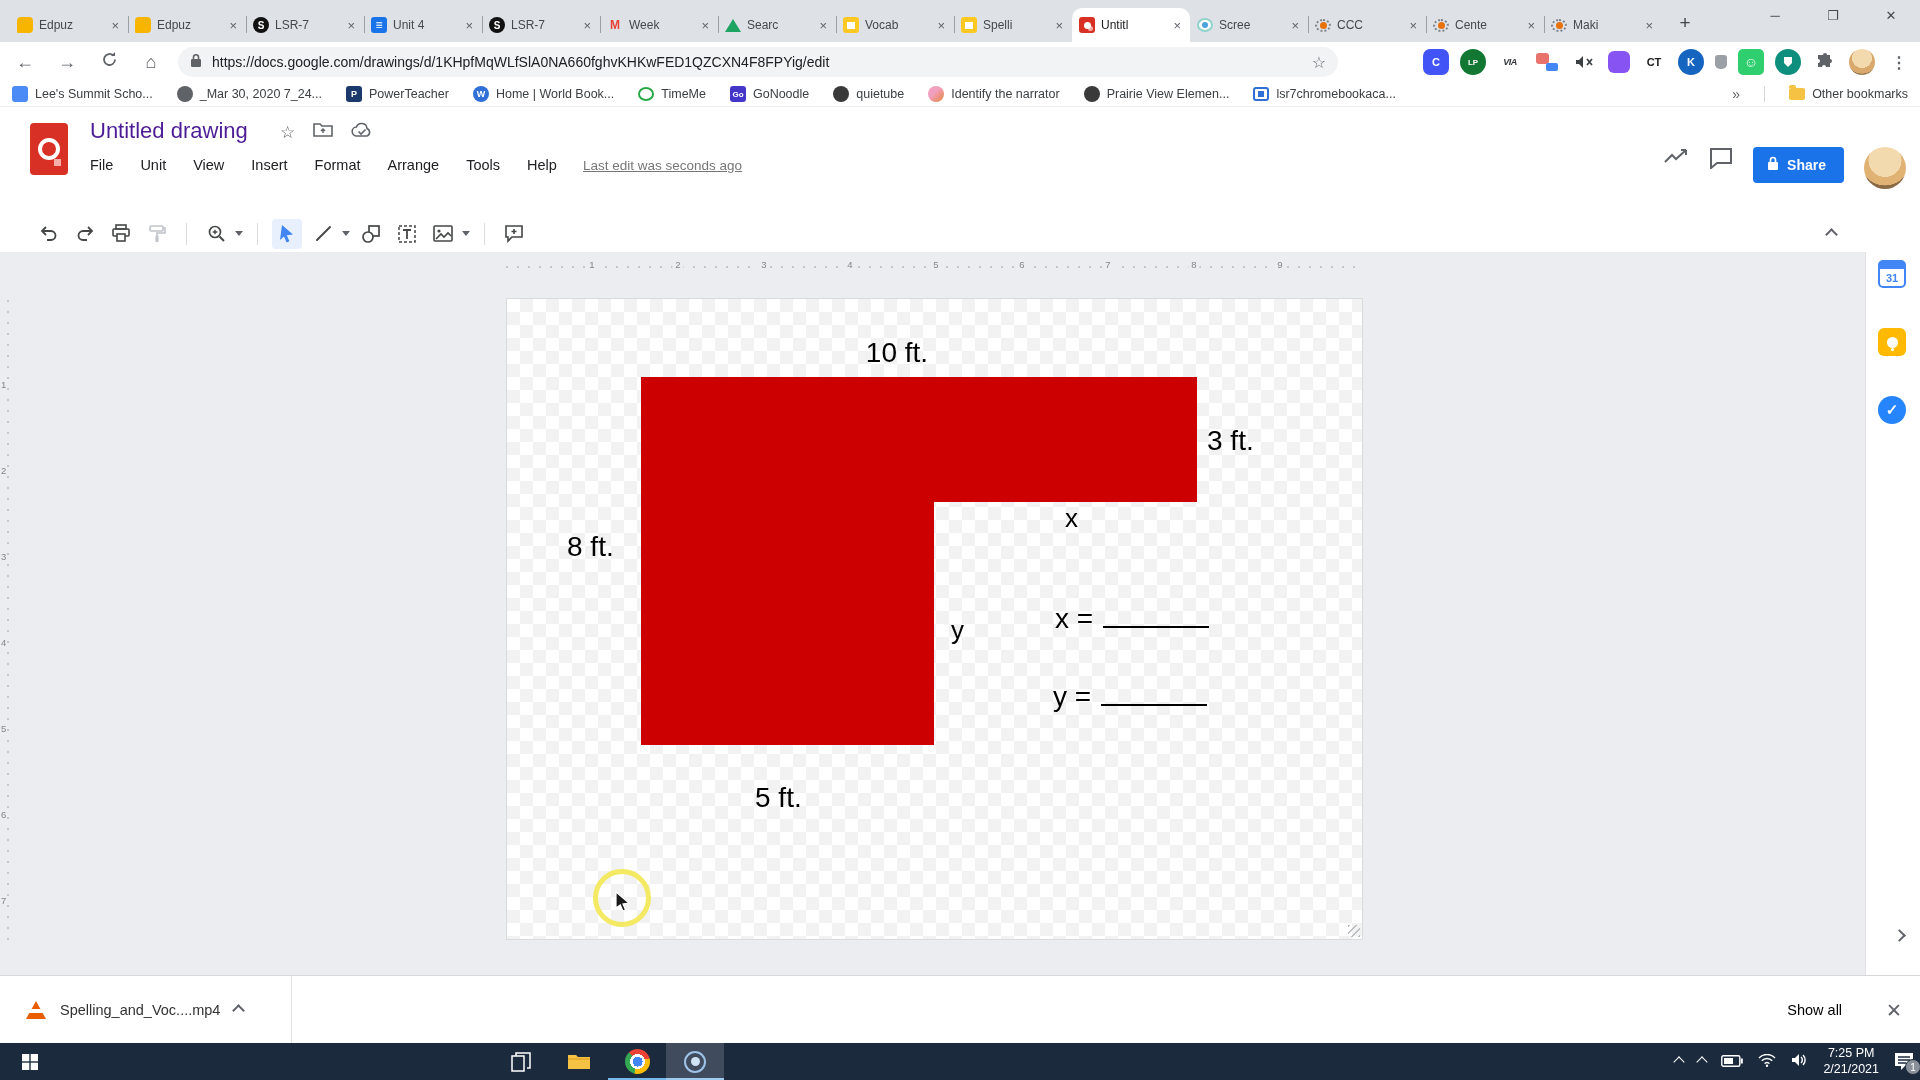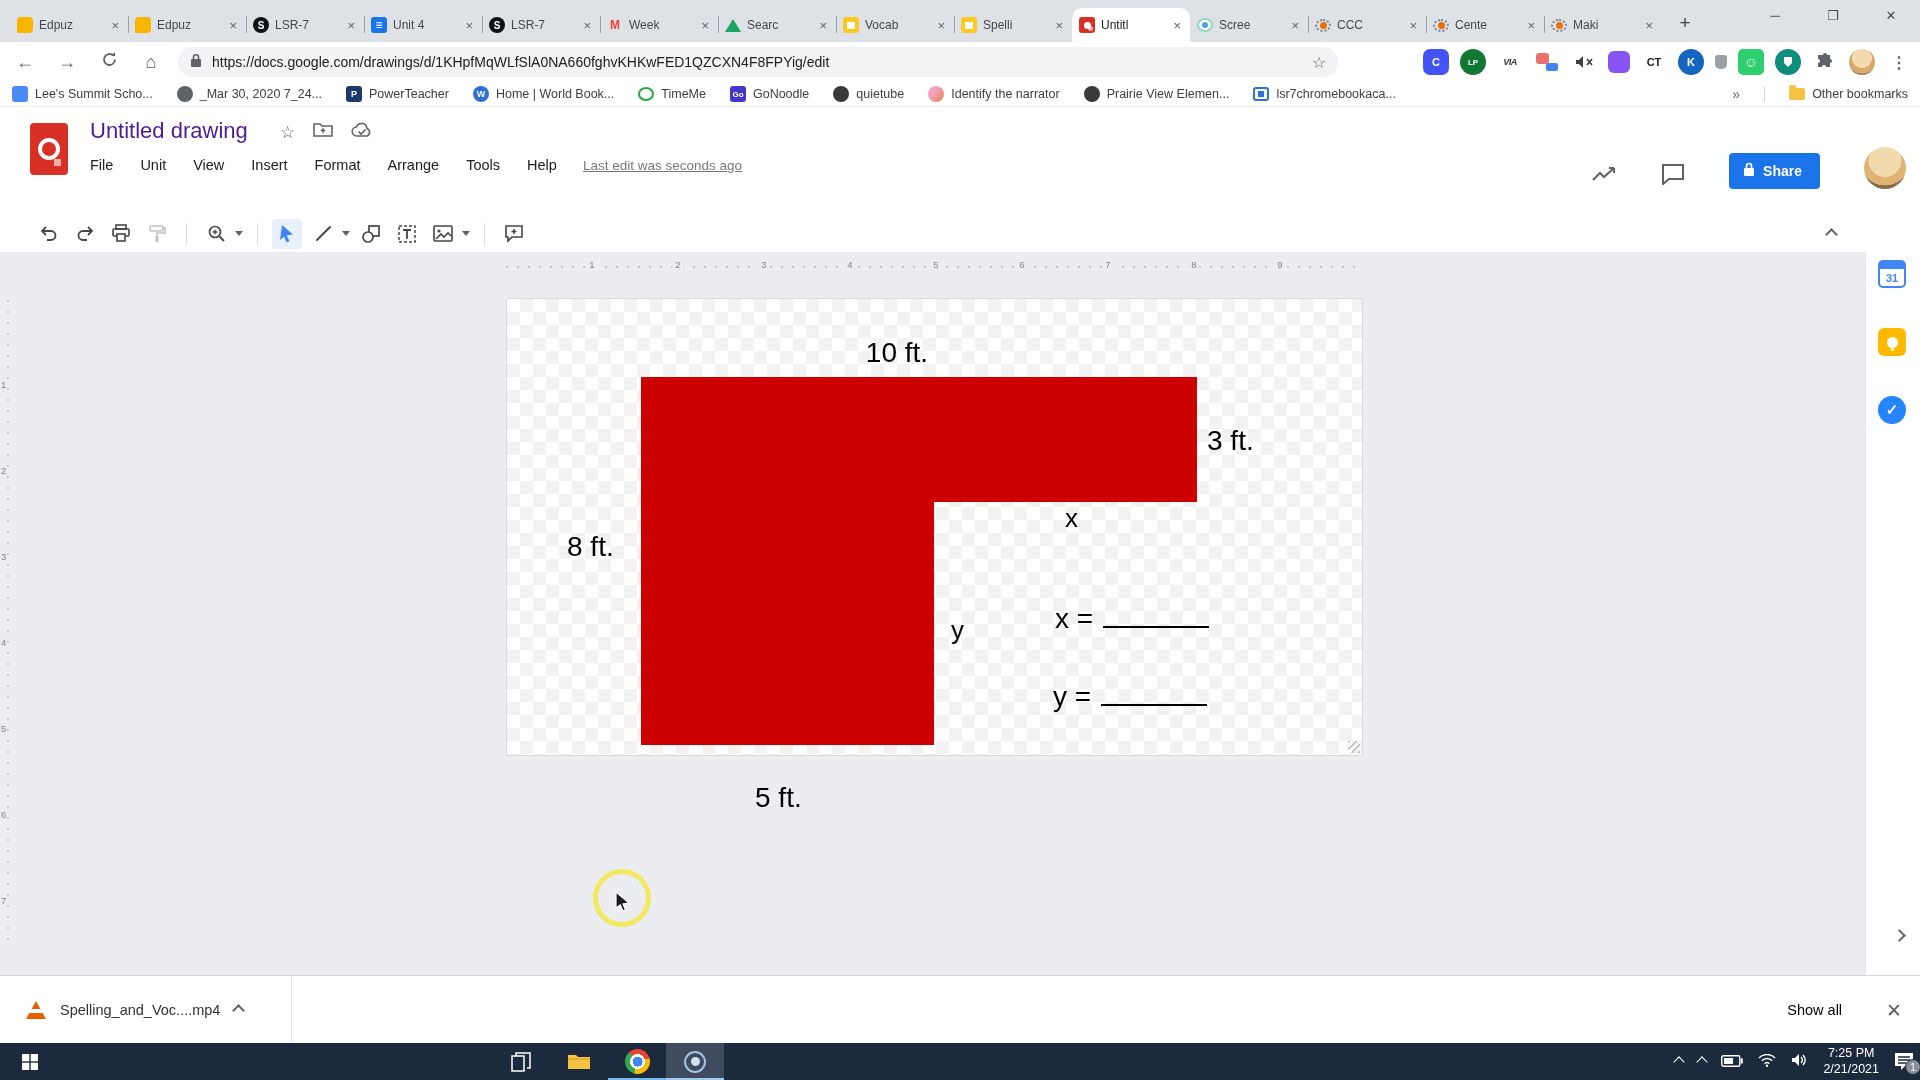--- a/index.html
+++ b/index.html
@@ -86,21 +86,21 @@
 
   
   .appheader{position:absolute;left:0;top:107px;width:1920px;height:108px;background:#fff;}
   .applogo{position:absolute;left:30px;top:16px;width:38px;height:52px;background:#d93025;border-radius:4px;display:flex;align-items:center;justify-content:center;}
   .applogo::before{content:"";width:14px;height:14px;border:4px solid #fff;border-radius:50%;}
   .applogo::after{content:"";position:absolute;right:7px;bottom:9px;width:7px;height:7px;background:#f6aea9;}
   .doc-title{position:absolute;left:90px;top:11px;font-size:22px;color:#4c1d95;}
   .title-icons{position:absolute;left:280px;top:15px;display:flex;gap:18px;color:#5f6368;font-size:17px;align-items:center;}
   .menubar{position:absolute;left:90px;top:50px;display:flex;gap:27px;font-size:14.5px;color:#202124;}
   .lastedit{position:absolute;left:583px;top:51px;font-size:13.5px;color:#777;text-decoration:underline;}
-  .hdr-right{position:absolute;right:14px;top:40px;display:flex;align-items:flex-end;gap:44px;}
+  .hdr-right{position:absolute;right:14px;top:40px;display:flex;align-items:flex-start;gap:20px;}
   .hdr-icon{color:#5f6368;}
   .sharebtn{display:flex;align-items:center;gap:8px;background:#1a73e8;color:#fff;font-size:14px;font-weight:bold;
             border-radius:4px;padding:9px 18px 9px 14px;}
   .hdr-avatar{width:42px;height:42px;border-radius:50%;background:radial-gradient(circle at 50% 32%,#f3d9ae 0 46%,#e0b273 47% 70%,#8a6b45 71% 100%);}
 
   
   .toolbar{position:absolute;left:0;top:215px;width:1920px;height:37px;background:#fff;display:flex;align-items:center;padding-left:34px;gap:6px;}
   .tbtn{width:30px;height:30px;display:flex;align-items:center;justify-content:center;border-radius:4px;}
   .tbtn.sel{background:#e8f0fe;}
   .tb-sep{width:1px;height:22px;background:#dadce0;margin:0 8px;}
@@ -112,21 +112,21 @@
 
   
   .workspace{position:absolute;left:0;top:252px;width:1920px;height:723px;background:#ebedf0;overflow:hidden;}
   .hruler-dash{position:absolute;left:506px;top:14px;width:857px;height:2px;
      background:repeating-linear-gradient(90deg,#c3c7cc 0 2px,transparent 2px 11px);}
   .hruler-num{position:absolute;top:7px;font-size:9.5px;color:#80868b;background:#ebedf0;padding:0 3px;transform:translateX(-50%);}
   .vruler-dash{position:absolute;left:7px;top:46px;width:2px;height:642px;
      background:repeating-linear-gradient(0deg,#c3c7cc 0 2px,transparent 2px 11px);}
   .vruler-num{position:absolute;left:1px;font-size:9.5px;color:#80868b;background:#ebedf0;padding:2px 0;transform:translateY(-50%);}
 
-  .page{position:absolute;left:506px;top:46px;width:857px;height:458px;background-color:#fff;
+  .page{position:absolute;left:506px;top:46px;width:857px;height:642px;background-color:#fff;
         background-image:linear-gradient(45deg,#f2f2f2 25%,transparent 25%,transparent 75%,#f2f2f2 75%),
                          linear-gradient(45deg,#f2f2f2 25%,transparent 25%,transparent 75%,#f2f2f2 75%);
         background-size:26px 26px;background-position:0 0,13px 13px;
         border:1px solid #d9dadc;}
   .lshape{position:absolute;left:134px;top:78px;width:556px;height:368px;background:#cc0000;
           clip-path:polygon(0 0,100% 0,100% 34%,52.7% 34%,52.7% 100%,0 100%);}
   .dlabel{position:absolute;font-size:28px;color:#000;line-height:1;}
   .lab-top{left:300px;top:40px;width:180px;text-align:center;}
   .lab-right{left:700px;top:128px;}
   .lab-x{left:558px;top:206px;font-size:26px;}

